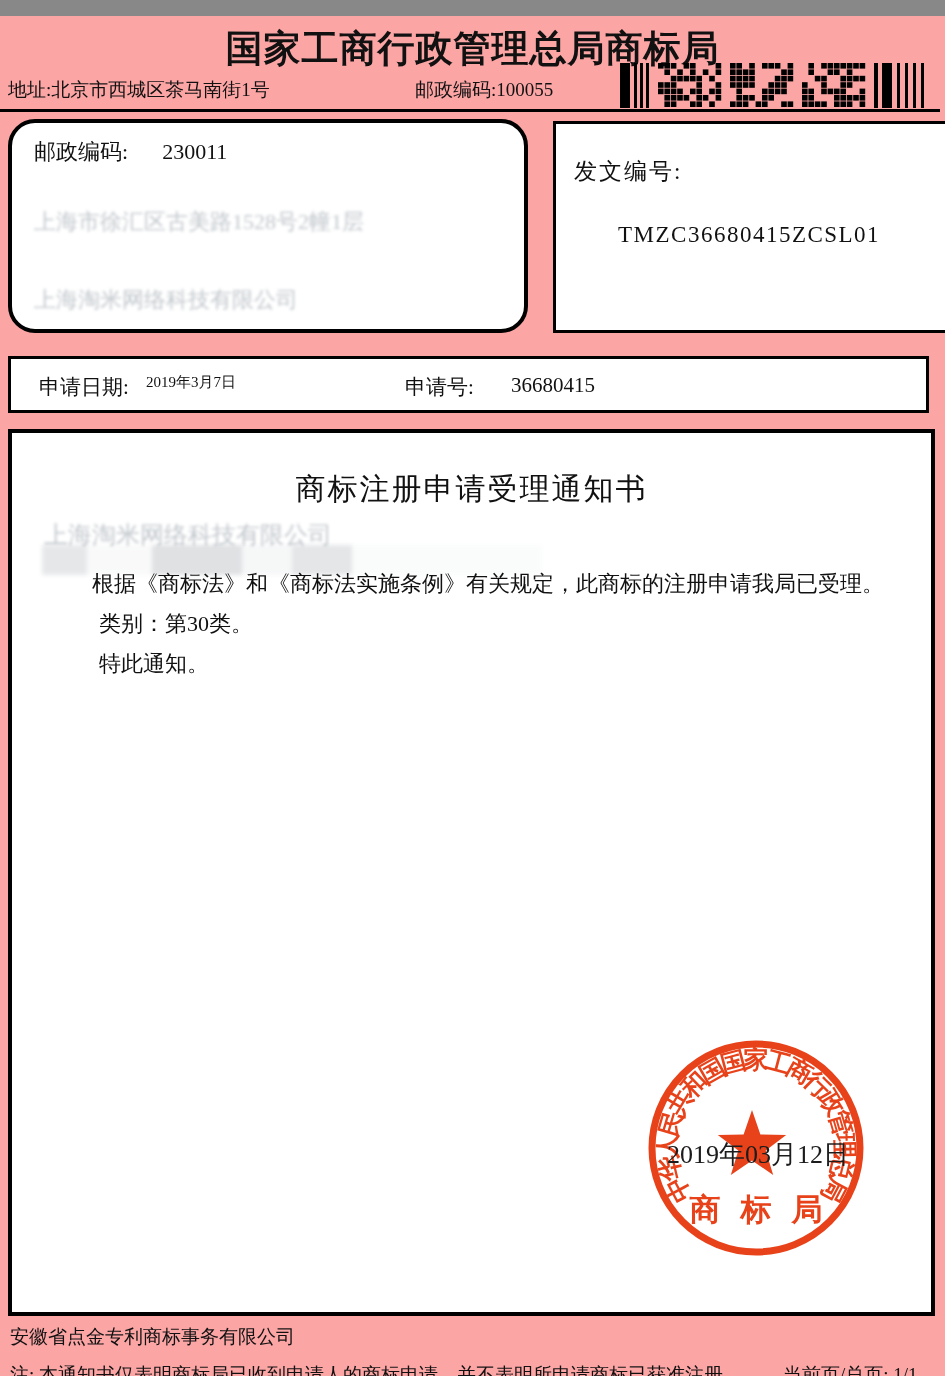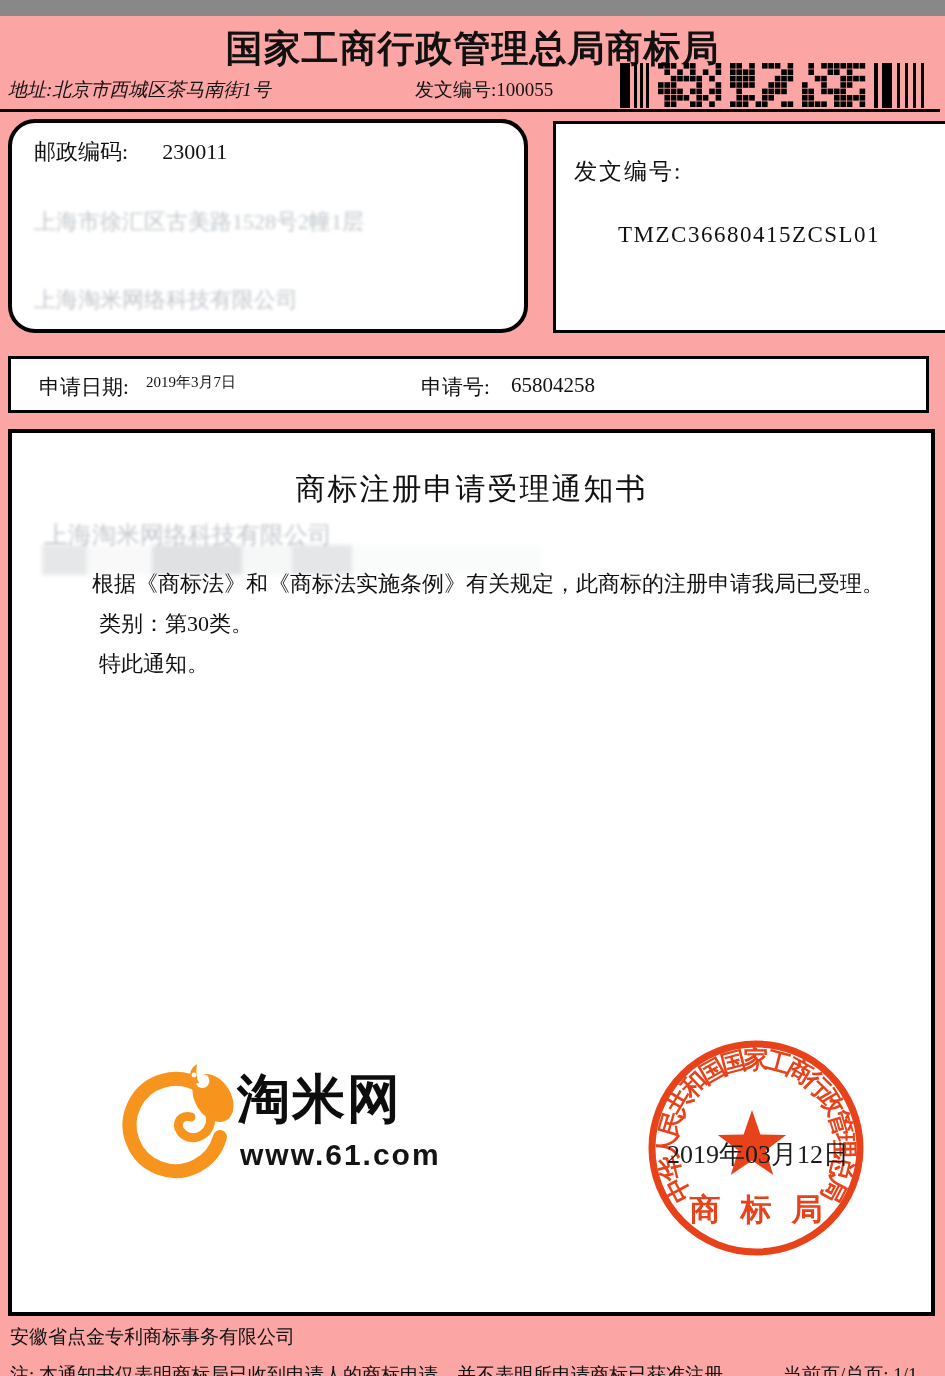--- a/index.html
+++ b/index.html
@@ -10,21 +10,21 @@
     font-family:"Liberation Serif","DejaVu Serif",serif;
     color:#111;
   }
 
   
   .hdr-title {
     position:absolute; top:8px; left:0; width:100%;
     text-align:center; font-size:37px; font-weight:bold; letter-spacing:1px;
     font-family:"Liberation Sans","DejaVu Sans",sans-serif;
   }
-  .hdr-address { position:absolute; top:61px; left:8px;  font-size:19px;font-style:italic; }
+  .hdr-address { position:absolute; top:61px; left:8px;  font-size:19px; }
   .hdr-postal  { position:absolute; top:61px; left:415px; font-size:19px; }
   .barcode     { position:absolute; top:47px; left:620px; }
   .hdr-rule    { position:absolute; top:93px; left:0; width:940px; height:3px; background:#000; }
 
   
   .box { position:absolute; border:4px solid #000; background:#fff; }
   .recipient-box { top:103px; left:8px; width:520px; height:214px;border-radius:27px; }
   .rec-postal  { position:absolute; top:14px; left:22px; font-size:22px; }
   .rec-postal .val { margin-left:34px; }
   .blurline    { color:#b6bcc2; filter:blur(1.6px); opacity:.85; white-space:nowrap; }
@@ -33,21 +33,21 @@
 
   
   .docnum-box { top:105px; left:553px; width:432px; height:212px; border-width:3px; }
   .doc-label { position:absolute; top:32px; left:18px; font-size:23px; letter-spacing:2px; }
   .doc-value { position:absolute; top:98px; left:62px; font-size:23px; letter-spacing:1.5px; }
 
   
   .app-box { top:340px; left:8px; width:921px; height:57px; border-width:3px; }
   .app-date-label { position:absolute; top:14px; left:28px;  font-size:21px; }
   .app-date-value { position:absolute; top:14px; left:135px; font-size:15px; }
-  .app-no-label   { position:absolute; top:14px; left:410px; font-size:21px; }
+  .app-no-label   { position:absolute; top:14px; left:394px; font-size:21px; }
   .app-no-value   { position:absolute; top:14px; left:500px; font-size:21px; }
 
   
   .main-box { top:413px; left:8px; width:927px; height:887px; }
   .notice-title {
     position:absolute; top:36px; left:0; width:100%;
     text-align:center; font-size:30px; letter-spacing:2px;
   }
   .notice-co { position:absolute; top:86px; left:32px; font-size:24px; }
   .smudge {
@@ -85,21 +85,21 @@
   .note-line  { position:absolute; top:1346px; left:10px; font-size:19px; }
   .page-ind   { position:absolute; top:1346px; left:783px; font-size:19px; }
 </style>
 </head>
 <body>
 
 <div class="page">
 
   <div class="hdr-title">国家工商行政管理总局商标局</div>
   <div class="hdr-address">地址:北京市西城区茶马南街1号</div>
-  <div class="hdr-postal">发文编号:100055</div>
+  <div class="hdr-postal">邮政编码:100055</div>
   <svg class="barcode" width="312" height="45" viewBox="0 0 312 45" id="barcode-svg">
       <rect x="0" y="0" width="10" height="45" fill="#000"></rect>
       <rect x="14" y="0" width="3" height="45" fill="#000"></rect>
       <rect x="20" y="0" width="3" height="45" fill="#000"></rect>
       <rect x="26" y="0" width="3" height="45" fill="#000"></rect>
       <rect x="38" y="0" width="5.6" height="5.6" fill="#000"></rect>
       <rect x="38" y="19.200000000000003" width="5.6" height="5.6" fill="#000"></rect>
       <rect x="38" y="25.6" width="5.6" height="5.6" fill="#000"></rect>
       <rect x="44.4" y="0" width="5.6" height="5.6" fill="#000"></rect>
       <rect x="44.4" y="6.4" width="5.6" height="5.6" fill="#000"></rect>
@@ -247,49 +247,31 @@
 
   <div class="box docnum-box">
     <div class="doc-label">发文编号:</div>
     <div class="doc-value">TMZC36680415ZCSL01</div>
   </div>
 
   <div class="box app-box">
     <div class="app-date-label">申请日期:</div>
     <div class="app-date-value">2019年3月7日</div>
     <div class="app-no-label">申请号:</div>
-    <div class="app-no-value">65804258</div>
+    <div class="app-no-value">36680415</div>
   </div>
 
   <div class="box main-box">
     <div class="notice-title">商标注册申请受理通知书</div>
     <div class="smudge"></div>
     <div class="notice-co blurline">上海淘米网络科技有限公司</div>
     <div class="notice-body">根据《商标法》和《商标法实施条例》有关规定，此商标的注册申请我局已受理。</div>
     <div class="notice-category">类别：第30类。</div>
     <div class="notice-closing">特此通知。</div>
 
-    <div class="logo">
-      <svg width="125" height="128" viewBox="0 0 125 128">
-
-        <path d="M 83 30 A 46 46 0 1 0 103 81" fill="none" stroke="#F7941D" stroke-width="14" stroke-linecap="round"></path>
-
-        <path d="M 92 56 C 100 76, 76 90, 64 76 C 57 67, 65 58, 74 61" fill="none" stroke="#F7941D" stroke-width="9" stroke-linecap="round"></path>
-
-        <g transform="rotate(-32 96 42)">
-          <ellipse cx="96" cy="42" rx="18" ry="26" fill="#F7941D"></ellipse>
-          <circle cx="96" cy="22" r="7" fill="#ffffff"></circle>
-        </g>
-
-        <path d="M 74 28 Q 70 14 80 8 Q 78 20 82 27 Z" fill="#F7941D"></path>
-        <circle cx="77" cy="19" r="2.4" fill="#ffffff"></circle>
-      </svg>
-      <div class="logo-name">淘米网</div>
-      <div class="logo-url">www.61.com</div>
-    </div>
 
     <svg class="stamp" width="240" height="240" viewBox="-120 -120 240 240">
       <circle cx="0" cy="0" r="104" fill="none" stroke="#e8421a" stroke-width="7"></circle>
       <g id="ring-text">
           <text transform="rotate(-118) translate(0 -80)" text-anchor="middle" class="ring-char">中</text>
           <text transform="rotate(-103.25) translate(0 -80)" text-anchor="middle" class="ring-char">华</text>
           <text transform="rotate(-88.5) translate(0 -80)" text-anchor="middle" class="ring-char">人</text>
           <text transform="rotate(-73.75) translate(0 -80)" text-anchor="middle" class="ring-char">民</text>
           <text transform="rotate(-59) translate(0 -80)" text-anchor="middle" class="ring-char">共</text>
           <text transform="rotate(-44.25) translate(0 -80)" text-anchor="middle" class="ring-char">和</text>

